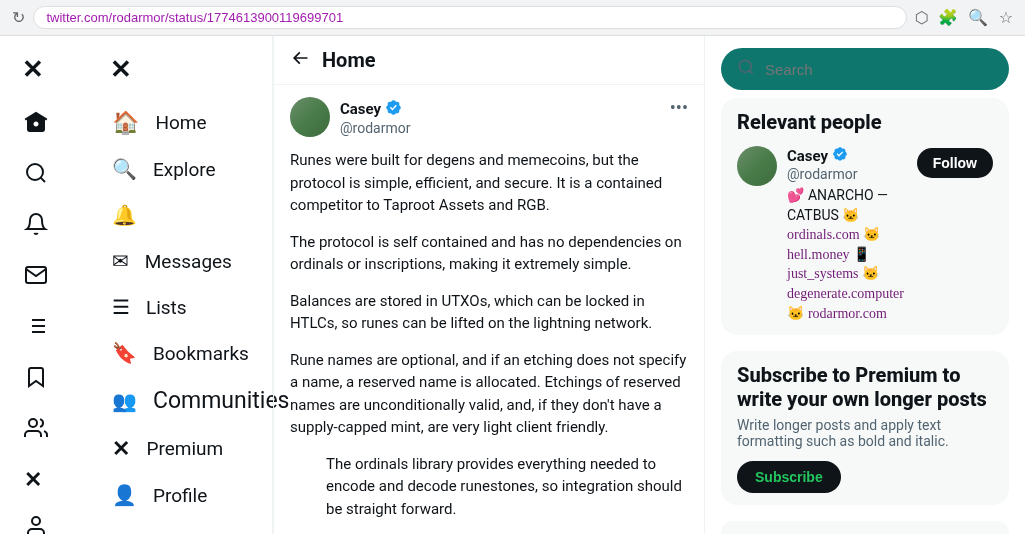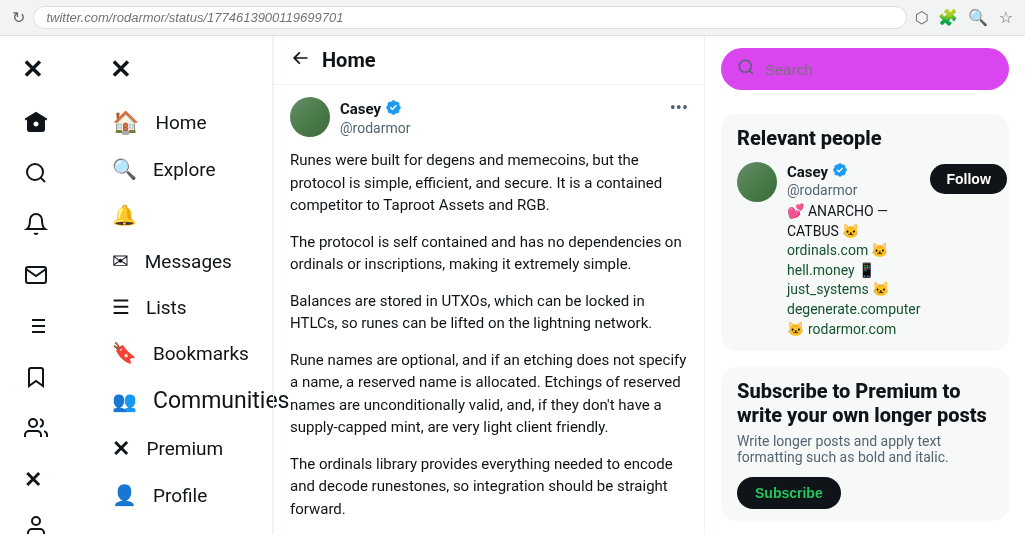--- a/index.html
+++ b/index.html
@@ -1,20 +1,20 @@
 <!DOCTYPE html>
 <html><head>
   <meta charset="utf-8">
   <style>
     * { margin: 0; padding: 0; box-sizing: border-box; }
     body { font-family: -apple-system, BlinkMacSystemFont, "Segoe UI", Roboto, sans-serif; background: #fff; color: #0f1419; font-size: 15px; display: flex; height: 534px; overflow: hidden; }
 
     
     .browser-bar { position: fixed; top: 0; left: 0; right: 0; height: 36px; background: #f1f3f4; display: flex; align-items: center; padding: 0 12px; gap: 8px; border-bottom: 1px solid #ddd; z-index: 100; }
-    .browser-url { flex: 1; background: #fff; border: 1px solid #ddd; border-radius: 20px; padding: 3px 12px; font-size: 13px; color: #737373; font-style: italic; }
+    .browser-url { flex: 1; background: #fff; border: 1px solid #ddd; border-radius: 20px; padding: 3px 12px; font-size: 13px; color: #a21caf; }
     .browser-icons { display: flex; gap: 10px; color: #666; font-size: 16px; }
 
     
     .app { display: flex; width: 1025px; height: 534px; margin-top: 36px; overflow: hidden; }
 
     
     .sidebar { width: 88px; padding: 8px 12px; display: flex; flex-direction: column; gap: 2px; border-right: none; flex-shrink: 0; }
     .sidebar-logo { padding: 10px; margin-bottom: 4px; }
     .sidebar-item { display: flex; align-items: center; gap: 16px; padding: 10px 12px; border-radius: 9999px; cursor: pointer; white-space: nowrap; }
     .sidebar-item .icon { font-size: 22px; flex-shrink: 0; }
@@ -31,40 +31,40 @@
     .avatar { width: 40px; height: 40px; border-radius: 50%; background: #ccc; overflow: hidden; flex-shrink: 0; }
     .avatar-img { width: 100%; height: 100%; object-fit: cover; background: linear-gradient(135deg, #6b8e6b 0%, #4a7c4a 50%, #3d6b3d 100%); }
     .author-info { display: flex; flex-direction: column; }
     .author-name { font-weight: 700; font-size: 15px; display: flex; align-items: center; gap: 4px; }
     .verified { color: #1d9bf0; font-size: 15px; }
     .author-handle { color: #536471; font-size: 14px; }
     .more-btn { color: #536471; cursor: pointer; font-size: 18px; }
 
     .tweet-text { font-size: 15px; line-height: 1.5; margin-bottom: 12px; color: #0f1419; }
     .tweet-text p { margin-bottom: 14px; }
-    .tweet-text p:last-child { margin-bottom: 0; }
+    .tweet-text p:last-child { margin-bottom: 0; margin-left: 36px; }
 
     
     .right-sidebar { width: 320px; padding: 12px 16px; overflow-y: auto; flex-shrink: 0; }
 
-    .search-bar { display: flex; align-items: center; background: #d946ef; border-radius: 9999px; padding: 10px 16px; gap: 10px; margin-bottom: 24px; }
+    .search-bar { display: flex; align-items: center; background: #0f766e; border-radius: 9999px; padding: 10px 16px; gap: 10px; margin-bottom: 8px; }
     .search-bar input { border: none; background: transparent; font-size: 15px; color: #0f1419; outline: none; flex: 1; }
     .search-icon { color: #536471; font-size: 16px; }
 
     .widget { background: #f7f9f9; border-radius: 16px; padding: 12px 16px; margin-bottom: 16px; }
     .widget-title { font-size: 20px; font-weight: 800; margin-bottom: 12px; }
 
     .relevant-person { display: flex; align-items: flex-start; gap: 10px; }
     .person-avatar { width: 40px; height: 40px; border-radius: 50%; flex-shrink: 0; }
     .person-avatar-img { width: 100%; height: 100%; border-radius: 50%; background: linear-gradient(135deg, #6b8e6b 0%, #4a7c4a 50%, #3d6b3d 100%); }
     .person-info { flex: 1; }
     .person-name { font-weight: 700; font-size: 15px; display: flex; align-items: center; gap: 4px; }
     .person-handle { color: #536471; font-size: 14px; margin-bottom: 4px; }
     .person-bio { font-size: 14px; color: #0f1419; line-height: 1.4; }
-    .person-bio a { color: #14532d; text-decoration: none; }
+    .person-bio a { color: #701a75; text-decoration: none; font-family: Liberation Serif, serif; }
     .follow-btn { background: #0f1419; color: #fff; border: none; border-radius: 9999px; padding: 7px 16px; font-size: 14px; font-weight: 700; cursor: pointer; white-space: nowrap; flex-shrink: 0; margin-top: 2px; }
 
     .premium-widget { margin-bottom: 16px; }
     .premium-title { font-size: 20px; font-weight: 800; margin-bottom: 6px; }
     .premium-desc { font-size: 14px; color: #536471; margin-bottom: 12px; }
     .subscribe-btn { background: #0f1419; color: #22c55e; border: none; border-radius: 9999px; padding: 8px 18px; font-size: 14px; font-weight: 700; cursor: pointer; }
   </style>
 </head>
 <body>
 

